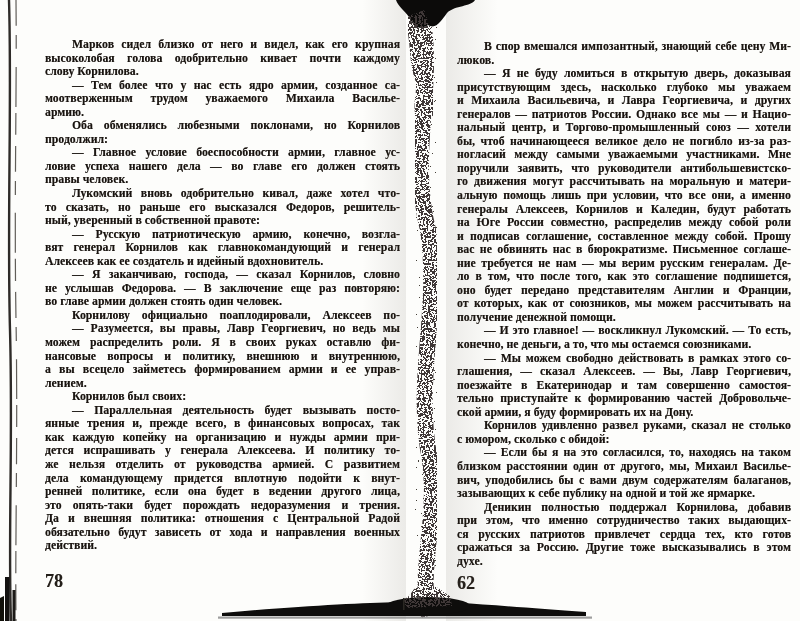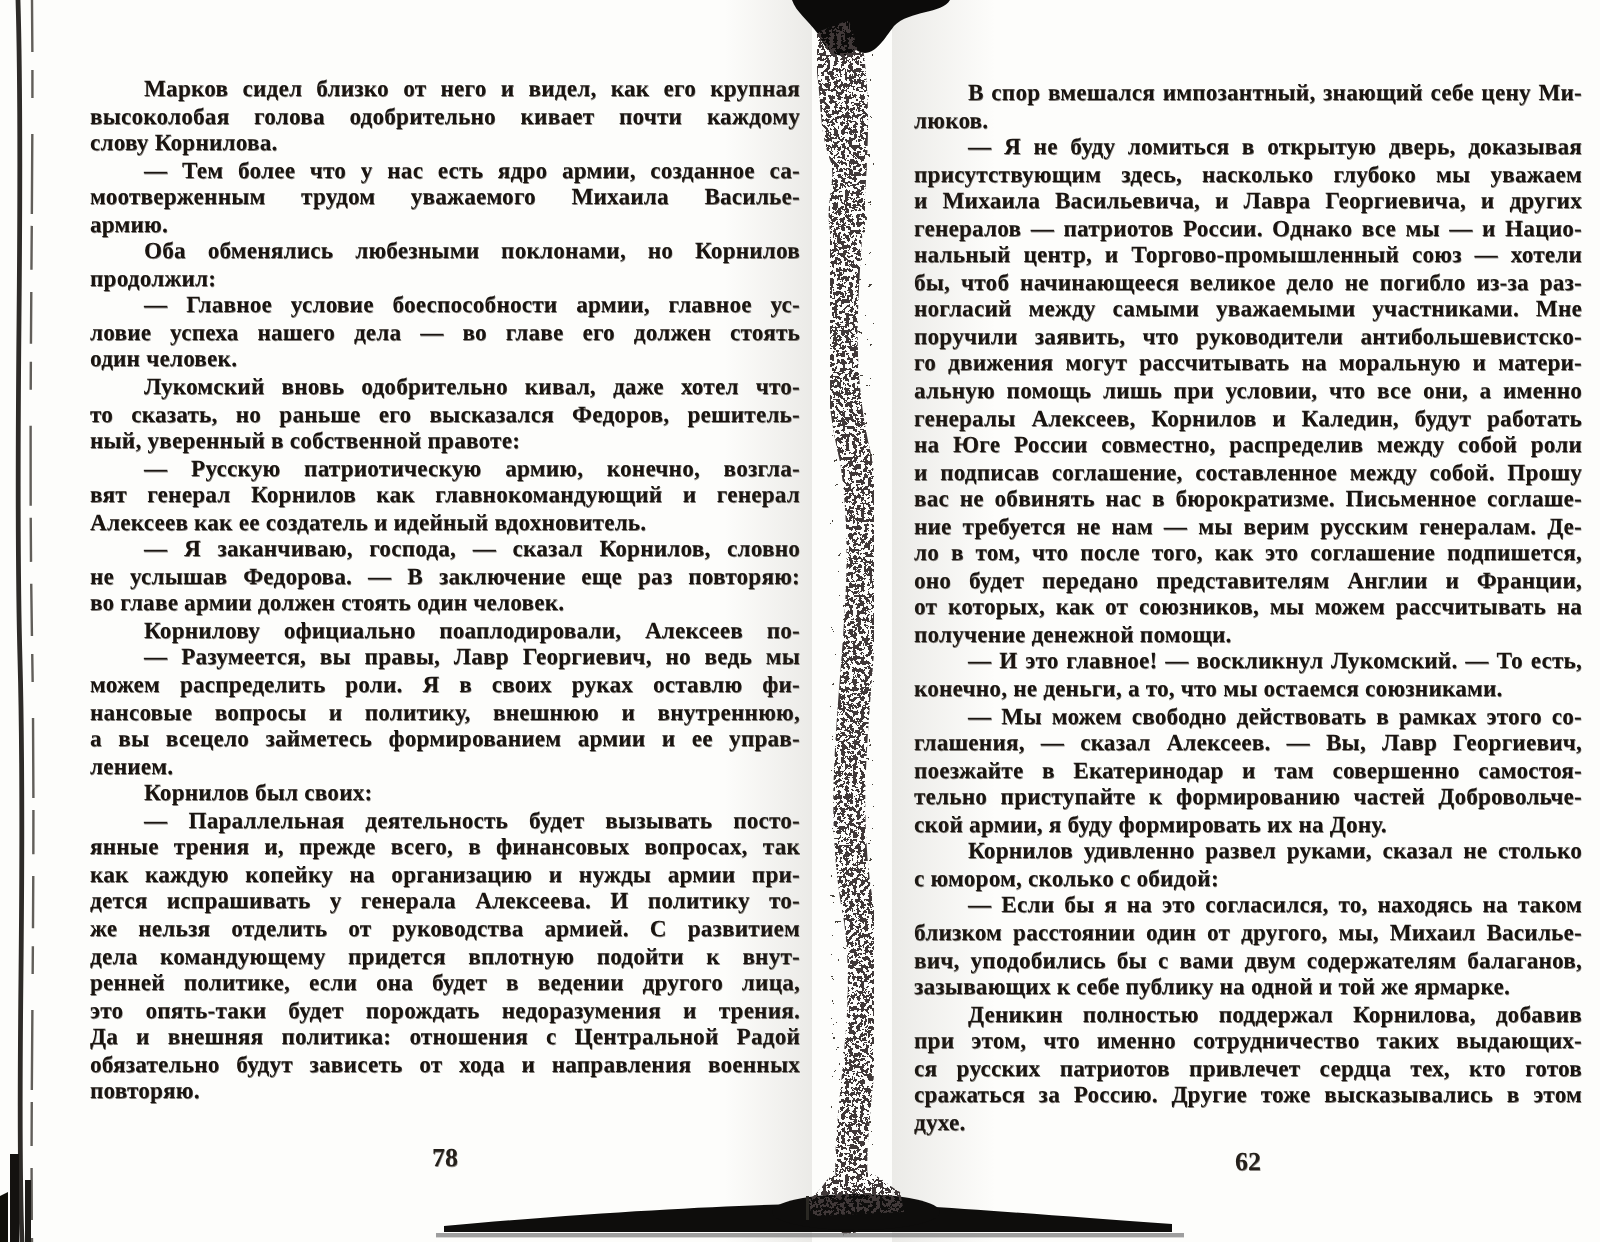--- a/index.html
+++ b/index.html
@@ -27,23 +27,23 @@
     height: 13.55px;
     overflow: hidden;
     text-align: justify;
     text-align-last: justify;
   }
   .line.first { padding-left: 27px; }
   .line.last  { text-align-last: left; }
   .page-num {
     position: absolute;
     font-weight: 700;
-    font-size: 13px;
+    font-size: 18px;
     color: #241f1a;
-    text-align: center;
+    text-align: left;
     text-shadow: 0.25px 0.25px 0 rgba(25,18,12,0.5);
   }
   #left-num  { left: 45px;  width: 355px; top: 571px; }
   #right-num { left: 457px; width: 334px; top: 573px; }
   svg.artifacts { position: absolute; left: 0; top: 0; pointer-events: none; }
 </style>
 </head>
 <body>
 
 <div class="spread">
@@ -59,21 +59,21 @@
         <div class="line">моотверженным трудом уважаемого Михаила Василье-</div>
         <div class="line last">армию.</div>
       </div>
       <div class="para">
         <div class="line first">Оба обменялись любезными поклонами, но Корнилов</div>
         <div class="line last">продолжил:</div>
       </div>
       <div class="para">
         <div class="line first">— Главное условие боеспособности армии, главное ус-</div>
         <div class="line">ловие успеха нашего дела — во главе его должен стоять</div>
-        <div class="line last">один человек.</div>
+        <div class="line last">правы человек.</div>
       </div>
       <div class="para">
         <div class="line first">Лукомский вновь одобрительно кивал, даже хотел что-</div>
         <div class="line">то сказать, но раньше его высказался Федоров, решитель-</div>
         <div class="line last">ный, уверенный в собственной правоте:</div>
       </div>
       <div class="para">
         <div class="line first">— Русскую патриотическую армию, конечно, возгла-</div>
         <div class="line">вят генерал Корнилов как главнокомандующий и генерал</div>
         <div class="line last">Алексеев как ее создатель и идейный вдохновитель.</div>
@@ -100,21 +100,21 @@
         <div class="line first">— Параллельная деятельность будет вызывать посто-</div>
         <div class="line">янные трения и, прежде всего, в финансовых вопросах, так</div>
         <div class="line">как каждую копейку на организацию и нужды армии при-</div>
         <div class="line">дется испрашивать у генерала Алексеева. И политику то-</div>
         <div class="line">же нельзя отделить от руководства армией. С развитием</div>
         <div class="line">дела командующему придется вплотную подойти к внут-</div>
         <div class="line">ренней политике, если она будет в ведении другого лица,</div>
         <div class="line">это опять-таки будет порождать недоразумения и трения.</div>
         <div class="line">Да и внешняя политика: отношения с Центральной Радой</div>
         <div class="line">обязательно будут зависеть от хода и направления военных</div>
-        <div class="line last">повторяю.</div>
+        <div class="line last">действий.</div>
       </div>
     </div>
   <div class="page-num" id="left-num">78</div>
 
   <div class="page-text" id="right-text">
       <div class="para">
         <div class="line first">В спор вмешался импозантный, знающий себе цену Ми-</div>
         <div class="line last">люков.</div>
       </div>
       <div class="para">

